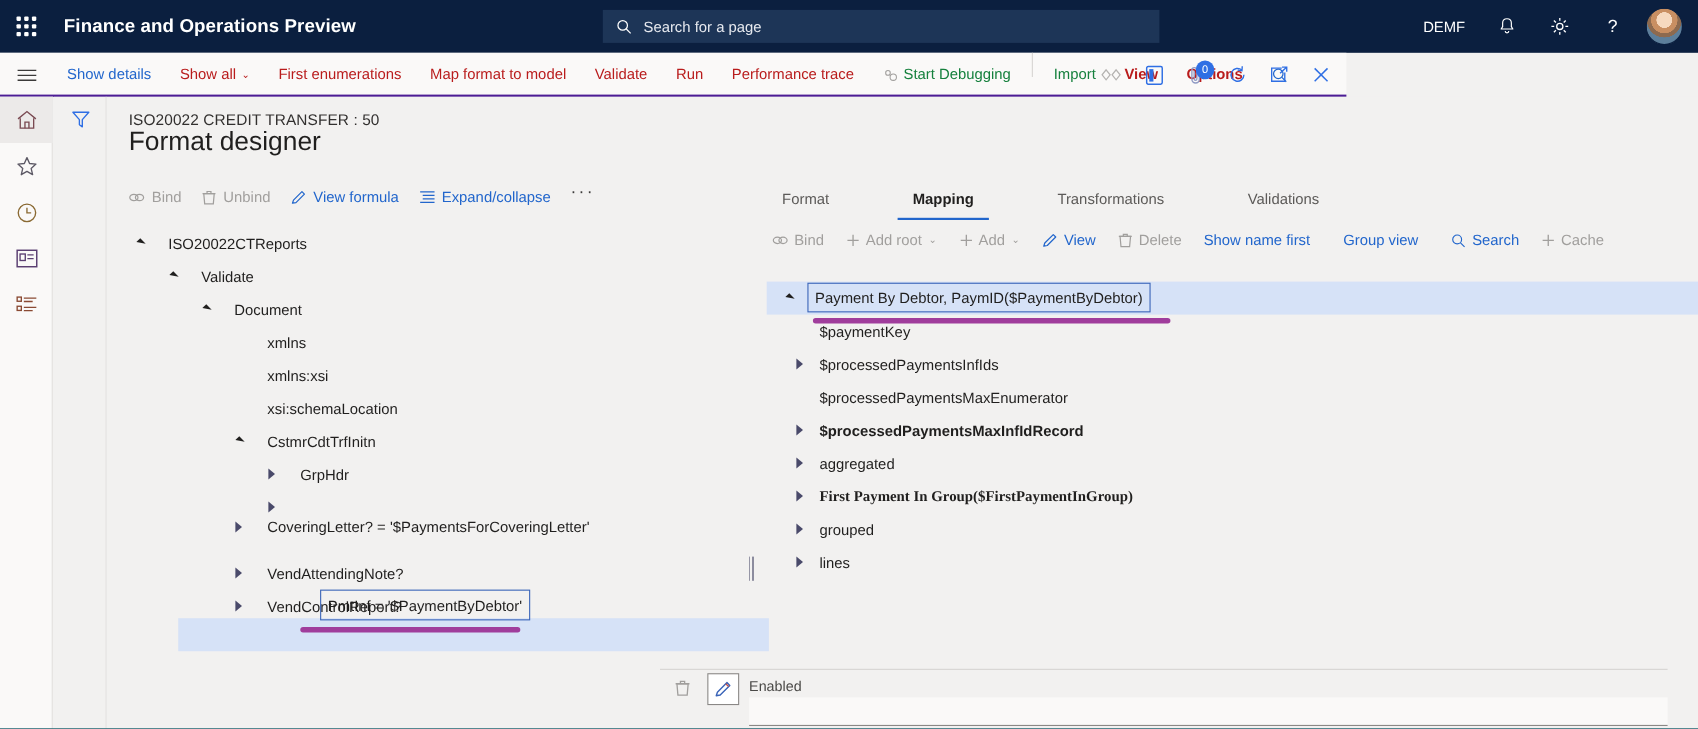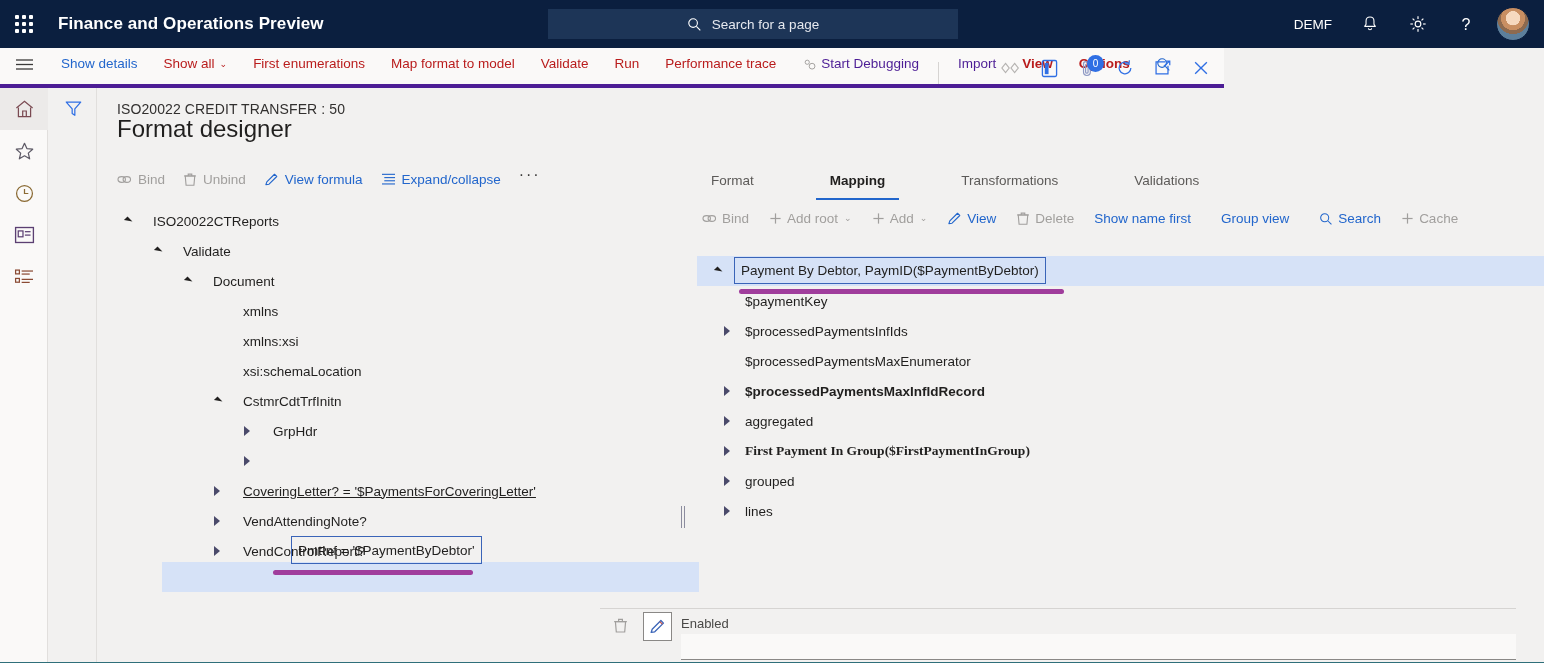--- a/index.html
+++ b/index.html
@@ -24,56 +24,55 @@
   .waffle-grid {
     display: grid; grid-template-columns: repeat(3, 4px); grid-template-rows: repeat(3, 4px);
     gap: 3px;
   }
   .waffle-grid i { width: 4px; height: 4px; background: #ffffff; border-radius: 1px; display: block; }
   #app-title {
     color: #ffffff; font-size: 17px; font-weight: bold; margin-left: 10px;
     letter-spacing: .1px; white-space: nowrap;
   }
   #global-search {
-    position: absolute; left: 548px; top: 9px; width: 410px; height: 30px;
+    position: absolute; left: 548px; top: 9px; width: 506px; height: 30px;
     background: #1d3557; display: flex; align-items: center; padding: 0 12px;
     cursor: text;
-    justify-content: center;
   }
   #global-search .ph { color: #e6e9ef; font-size: 13.5px; margin-left: 10px; }
   .topright {
     position: absolute; right: 0; top: 0; height: 48px; display: flex; align-items: center;
   }
   .topright > div { height: 48px; display: flex; align-items: center; justify-content: center; }
   #company-id { color: #ffffff; font-size: 13.5px; padding: 0 14px; cursor: pointer; }
   .t-icon { width: 48px; cursor: pointer; }
   .t-icon svg { display: block; }
   #avatar {
     width: 34px; height: 34px; border-radius: 50%; margin: 0 14px 0 6px;
     background: radial-gradient(circle at 50% 32%, #f6d9bf 0 26%, #c98f62 27% 44%, #8d6a4f 45% 58%, #5d7f9b 59% 100%);
     border: 1px solid #0b1f3f; overflow: hidden; position: relative;
   }
 
   
   #actionpane {
     position: absolute; left: 0; top: 48px; width: 1224px; height: 40px;
-    background: #faf9f8; border-bottom: 4px solid #4c1d95;
-    display: flex; align-items: flex-end;
+    background: #faf9f8; border-bottom: 2px solid #4c1d95;
+    display: flex; align-items: flex-start;
   }
   #hamburger {
     width: 48px; height: 40px; display: flex; align-items: center; justify-content: center;
     cursor: pointer;
   }
   .ap-item {
     font-size: 13.5px; padding: 0 13px; height: 40px; line-height: 40px; white-space: nowrap;
     cursor: pointer;
   }
   .ap-blue { color: #2266cc; }
   .ap-dark { color: #b91c1c; }
-  .ap-gray { color: #4c1d95; cursor: default; }
+  .ap-gray { color: #15803d; cursor: default; }
   .ap-bold { font-weight: bold; }
   .ap-sep { width: 1px; height: 22px; background: #d6d4d2; margin: 0 6px; }
   .ap-caret { font-size: 9px; margin-left: 5px; position: relative; top: -1px; }
   .ap-right { position: absolute; right: 4px; top: 0; height: 40px; display: flex; align-items: center; }
   .ap-ricon { width: 38px; height: 40px; display: flex; align-items: center; justify-content: center; cursor: pointer; position: relative; }
   #attach-badge {
     position: absolute; top: 7px; left: 19px; min-width: 17px; height: 17px;
     border-radius: 9px; background: #2f6fe4; color: #ffffff;
     font-size: 10px; line-height: 17px; text-align: center; padding: 0 2px;
   }
@@ -450,21 +449,21 @@
       <span class="tw" style="left:-10px;">
           <i class="tri-right"></i>
         </span>
       <span class="lbl" style="margin-left:26px;">GrpHdr</span>
     </div>
     <div class="tnode" style="left:130px; top:240px;">
       <span class="tw" style="left:-10px;">
           <i class="tri-right"></i>
         </span>
     </div>
-    <div class="tnode" style="left:100px; top:270px;text-decoration:underline;">
+    <div class="tnode" style="left:100px; top:258px;">
       <span class="tw" style="left:-10px;">
           <i class="tri-right"></i>
         </span>
       <span class="lbl" style="margin-left:26px;">CoveringLetter? = '$PaymentsForCoveringLetter'</span>
     </div>
     <div class="tnode" style="left:100px; top:300px;">
       <span class="tw" style="left:-10px;">
           <i class="tri-right"></i>
         </span>
       <span class="lbl" style="margin-left:26px;">VendAttendingNote?</span>

